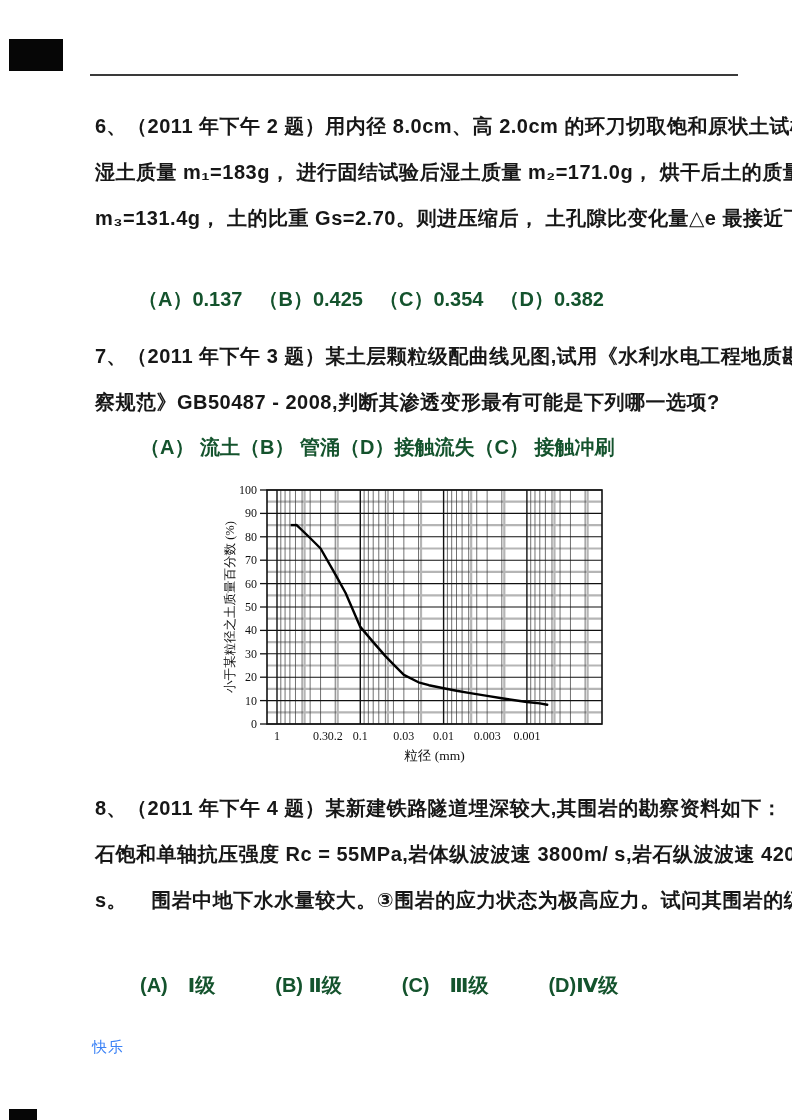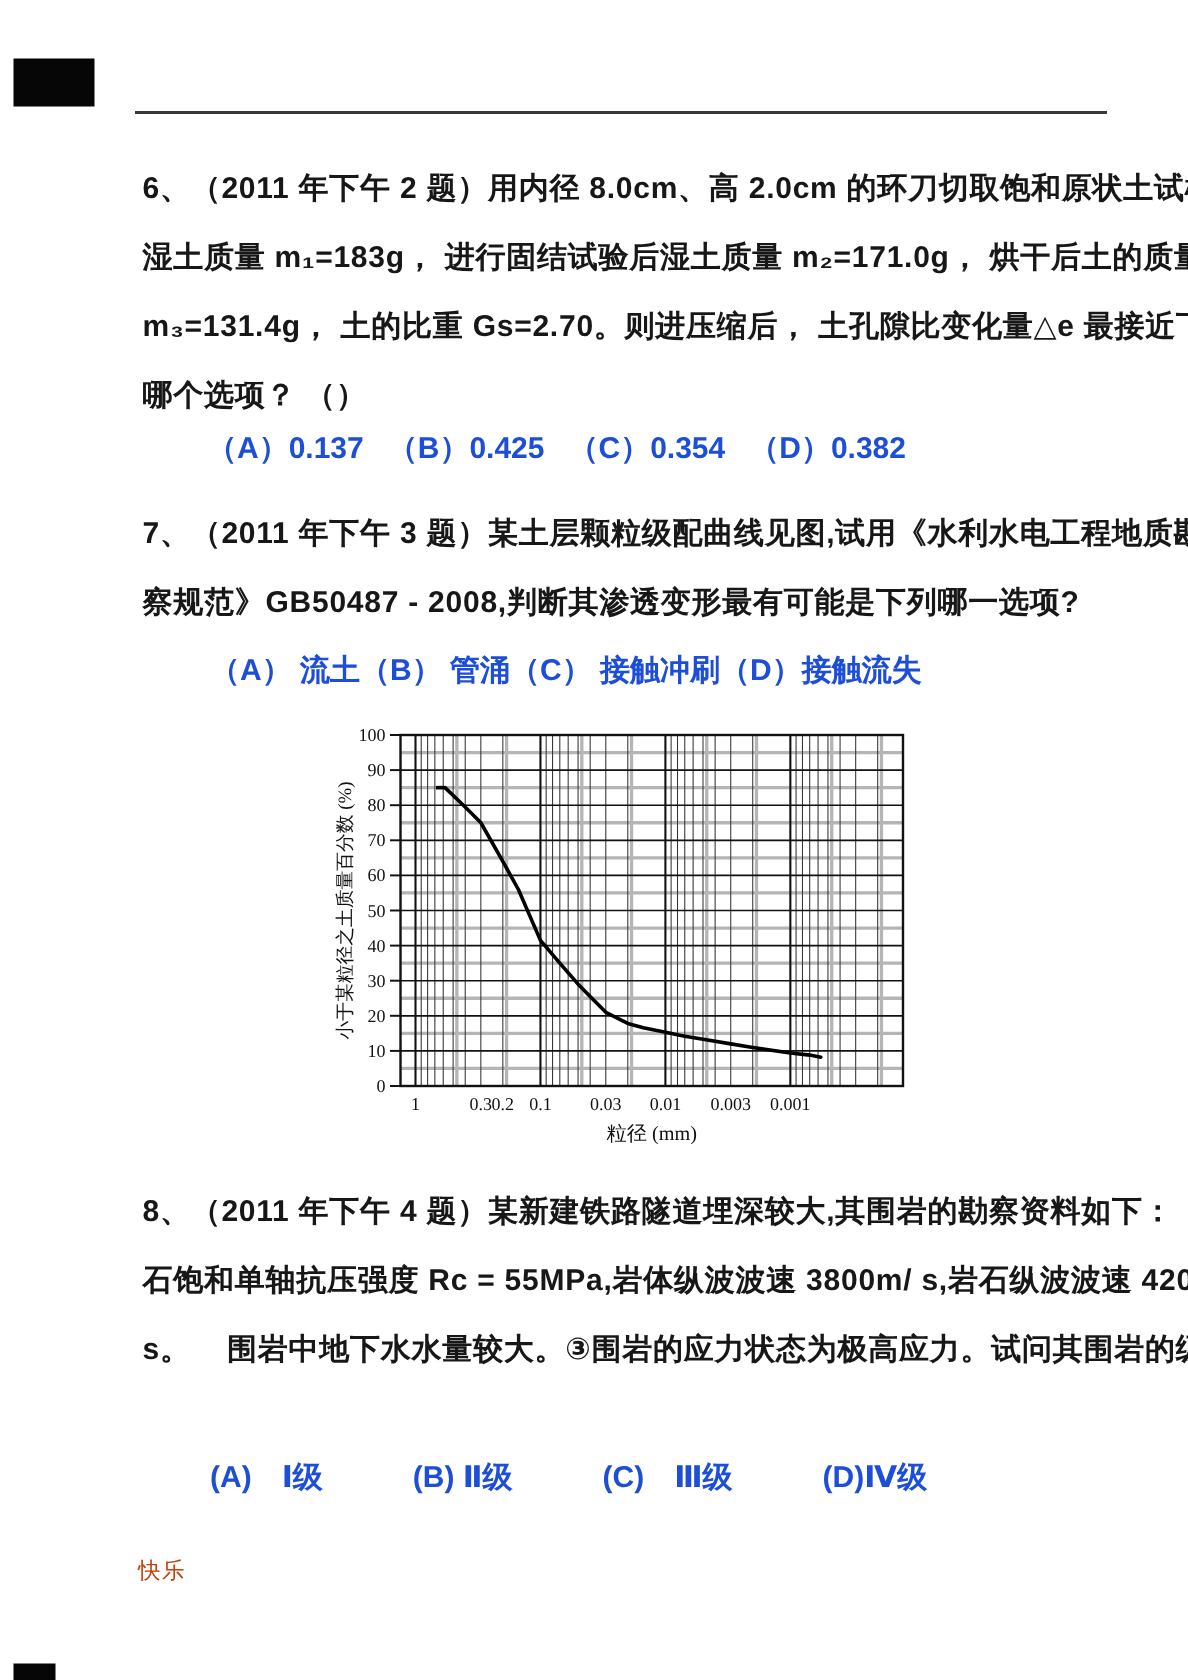--- a/index.html
+++ b/index.html
@@ -14,59 +14,58 @@
   #mark-bottom { left:9px; top:1109px; width:28px; height:11px; }
   #divider { position:absolute; left:90px; top:74px; width:648px; height:2px; background:#3a3a3a; }
   .qblock { position:absolute; left:95px; width:650px; }
   .qline {
     height:46px; line-height:46px; font-size:20px; font-weight:600;
     letter-spacing:0.5px; white-space:pre; color:#171717;
   }
   .optrow {
     position:absolute; left:95px; height:30px; line-height:30px;
     display:flex; align-items:center; font-size:20px; font-weight:600;
-    white-space:pre; color:#1d4ed8;
+    white-space:pre; color:#14532d;
   }
   #q6-options { top:284px; padding-left:43px; gap:16px; }
   #q7-options { top:432px; padding-left:45px; }
   #q8-options { top:970px; padding-left:45px; gap:60px; }
   #q6 { top:103px; }
   #q7 { top:333px; }
   #q8 { top:785px; }
   #chart-wrap { position:absolute; left:220px; top:486px; width:400px; height:292px; }
-  #footer-text { position:absolute; left:92px; top:1038px; font-size:15px; font-weight:500; color:#c2410c; letter-spacing:1px; }
+  #footer-text { position:absolute; left:92px; top:1038px; font-size:15px; font-weight:500; color:#3b82f6; letter-spacing:1px; }
 </style>
 </head>
 <body>
 
 <div id="mark-top" class="corner-mark"></div>
 <div id="divider"></div>
 
 <div id="q6" class="qblock">
   <div class="qline">6、（2011 年下午 2 题）用内径 8.0cm、高 2.0cm 的环刀切取饱和原状土试样，</div>
   <div class="qline">湿土质量 m₁=183g， 进行固结试验后湿土质量 m₂=171.0g， 烘干后土的质量</div>
   <div class="qline">m₃=131.4g， 土的比重 Gs=2.70。则进压缩后， 土孔隙比变化量△e 最接近下列</div>
-  <div class="qline">哪个选项？ （）</div>
 </div>
 <div id="q6-options" class="optrow">
   <span>（A）0.137</span>
   <span>（B）0.425</span>
   <span>（C）0.354</span>
   <span>（D）0.382</span>
 </div>
 
 <div id="q7" class="qblock">
   <div class="qline">7、（2011 年下午 3 题）某土层颗粒级配曲线见图,试用《水利水电工程地质勘</div>
   <div class="qline">察规范》GB50487 - 2008,判断其渗透变形最有可能是下列哪一选项?</div>
 </div>
 <div id="q7-options" class="optrow">
   <span>（A） 流土</span>
   <span>（B） 管涌</span>
+  <span>（D）接触流失</span>
   <span>（C） 接触冲刷</span>
-  <span>（D）接触流失</span>
 </div>
 
 <div id="chart-wrap"><svg width="400" height="292" viewBox="0 0 400 292">
       <line x1="47" y1="226.3" x2="382" y2="226.3" stroke="#b5b5b5" stroke-width="2.2"></line>
       <line x1="47" y1="202.9" x2="382" y2="202.9" stroke="#b5b5b5" stroke-width="2.2"></line>
       <line x1="47" y1="179.5" x2="382" y2="179.5" stroke="#b5b5b5" stroke-width="2.2"></line>
       <line x1="47" y1="156.1" x2="382" y2="156.1" stroke="#b5b5b5" stroke-width="2.2"></line>
       <line x1="47" y1="132.7" x2="382" y2="132.7" stroke="#b5b5b5" stroke-width="2.2"></line>
       <line x1="47" y1="109.30000000000001" x2="382" y2="109.30000000000001" stroke="#b5b5b5" stroke-width="2.2"></line>
       <line x1="47" y1="85.9" x2="382" y2="85.9" stroke="#b5b5b5" stroke-width="2.2"></line>

